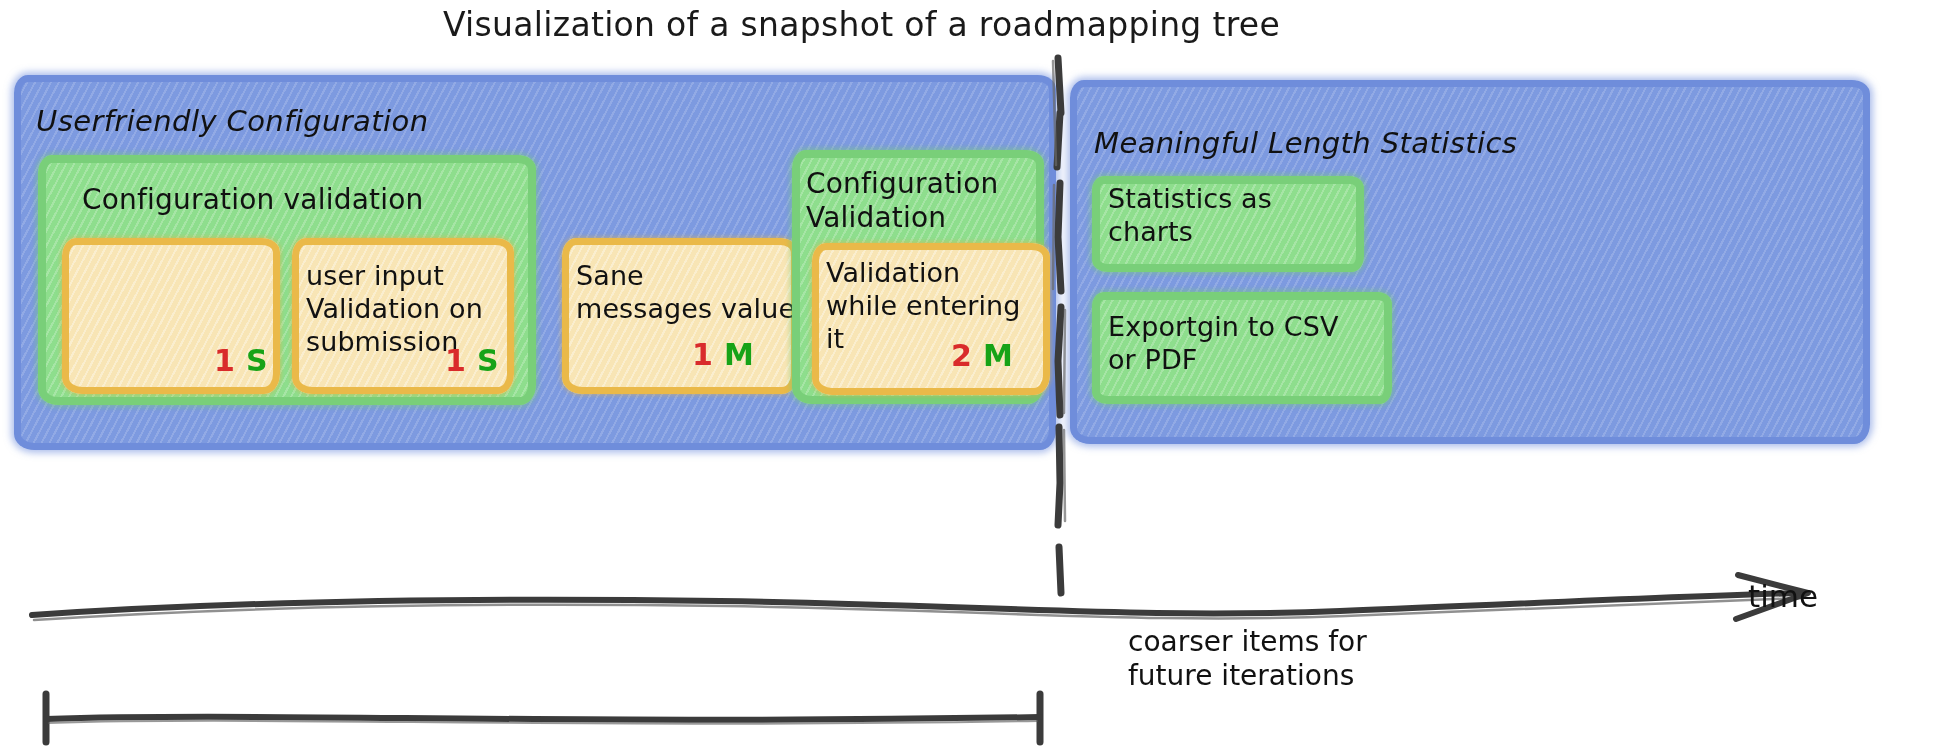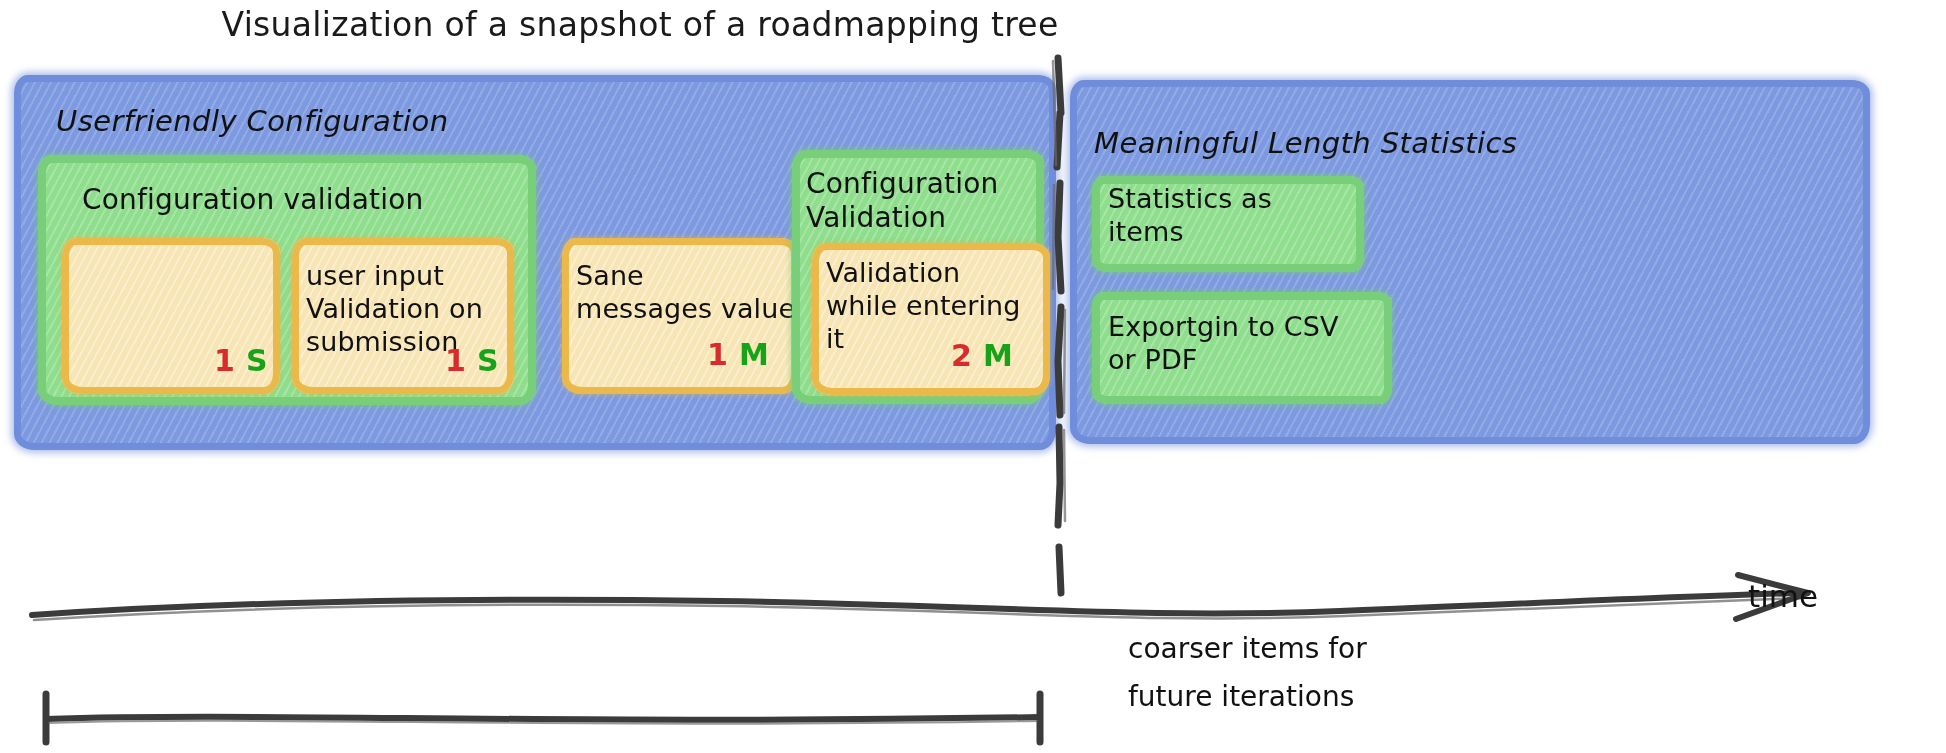--- a/index.html
+++ b/index.html
@@ -6,21 +6,21 @@
   html,body{margin:0;padding:0;}
   body{
     width:1946px;height:753px;position:relative;overflow:hidden;
     background:#ffffff;
     font-family:"DejaVu Sans","Liberation Sans",sans-serif;
   }
   .stage{position:absolute;left:0;top:0;width:1946px;height:753px;}
 
   
   #title{
-    position:absolute;left:0;top:5px;width:1280px;text-align:center;
+    position:absolute;left:0;top:5px;width:1280px;text-align:right;
     font-size:33px;color:#1a1a1a;letter-spacing:.3px;
     font-family:"DejaVu Sans","Liberation Sans",sans-serif;
     white-space:nowrap;
   }
 
   
   .sketchy{
     position:absolute;
     border-radius:14px 18px 16px 20px / 18px 14px 20px 16px;
   }
@@ -63,75 +63,75 @@
   .panel-title{font-size:29px;font-style:italic;letter-spacing:.4px;}
   .group-title{font-size:28px;letter-spacing:.2px;}
   .card-text{font-size:27px;line-height:33px;letter-spacing:.1px;}
 
   .badge{position:absolute;font-size:30px;font-weight:600;}
   .badge .num{color:#d92b2b;}
   .badge .sz{color:#17a317;margin-left:11px;}
 
   
   .axis-line{position:absolute;}
-  .note{position:absolute;font-size:28px;color:#111;line-height:48px;white-space:pre;}
+  .note{position:absolute;font-size:28px;color:#111;line-height:34px;white-space:pre;}
   .axis-label{position:absolute;font-size:31px;color:#111;}
   .period-label{position:absolute;font-size:31px;color:#111;white-space:nowrap;}
 </style>
 </head>
 <body>
 
 <div class="stage">
 
   <div id="title">Visualization of a snapshot of a roadmapping tree</div>
 
   <div class="sketchy hatch-blue blue-panel" style="left:14px;top:75px;width:1042px;height:375px;"></div>
-  <div class="label panel-title" style="left:56px;top:104px;">Userfriendly Configuration</div>
+  <div class="label panel-title" style="left:36px;top:104px;">Userfriendly Configuration</div>
 
   <div class="sketchy hatch-green green-panel" style="left:38px;top:155px;width:498px;height:250px;"></div>
   <div class="label group-title" style="left:82px;top:183px;">Configuration validation</div>
 
   <div class="sketchy hatch-yellow yellow-card" style="left:62px;top:238px;width:218px;height:156px;"></div>
   <div class="badge" style="left:214px;top:343px;">
     <span class="num">1</span><span class="sz">S</span>
   </div>
 
   <div class="sketchy hatch-yellow yellow-card" style="left:292px;top:238px;width:222px;height:156px;"></div>
   <div class="label card-text" style="left:306px;top:259px;">user input
 Validation on
 submission</div>
   <div class="badge" style="left:445px;top:343px;">
     <span class="num">1</span><span class="sz">S</span>
   </div>
 
   <div class="sketchy hatch-yellow yellow-card" style="left:562px;top:238px;width:236px;height:156px;"></div>
   <div class="label card-text" style="left:576px;top:259px;">Sane
 messages values</div>
-  <div class="badge" style="left:707px;top:337px;">
+  <div class="badge" style="left:692px;top:337px;">
     <span class="num">1</span><span class="sz">M</span>
   </div>
 
   <div class="sketchy hatch-green green-panel" style="left:792px;top:150px;width:252px;height:254px;"></div>
   <div class="label group-title" style="left:806px;top:167px;line-height:34px;">Configuration
 Validation</div>
 
   <div class="sketchy hatch-yellow yellow-card" style="left:812px;top:243px;width:238px;height:152px;"></div>
   <div class="label card-text" style="left:826px;top:256px;">Validation
 while entering
 it</div>
   <div class="badge" style="left:951px;top:338px;">
     <span class="num">2</span><span class="sz">M</span>
   </div>
 
   <div class="sketchy hatch-blue blue-panel" style="left:1070px;top:80px;width:800px;height:364px;"></div>
   <div class="label panel-title" style="left:1094px;top:126px;">Meaningful Length Statistics</div>
 
   <div class="sketchy hatch-green green-panel" style="left:1092px;top:176px;width:272px;height:96px;border-radius:12px 14px 12px 16px / 14px 12px 16px 12px;"></div>
   <div class="label card-text" style="left:1108px;top:182px;">Statistics as
-items</div>
+charts</div>
 
   <div class="sketchy hatch-green green-panel" style="left:1092px;top:292px;width:300px;height:112px;border-radius:12px 14px 12px 16px / 14px 12px 16px 12px;"></div>
   <div class="label card-text" style="left:1108px;top:302px;margin-top:8px;">Exportgin to CSV
 or PDF</div>
 
   <svg class="axis-line" style="left:1040px;top:55px;width:44px;height:545px;overflow:visible;">
     <g stroke="#3b3b3b" stroke-width="7" stroke-linecap="round" fill="none">
       <path d="M18,3 L21,58 M20,58 L17,112"></path>
       <path d="M20,128 L18,182 M18,182 L21,236"></path>
       <path d="M21,252 L18,306 M18,306 L20,360"></path>

